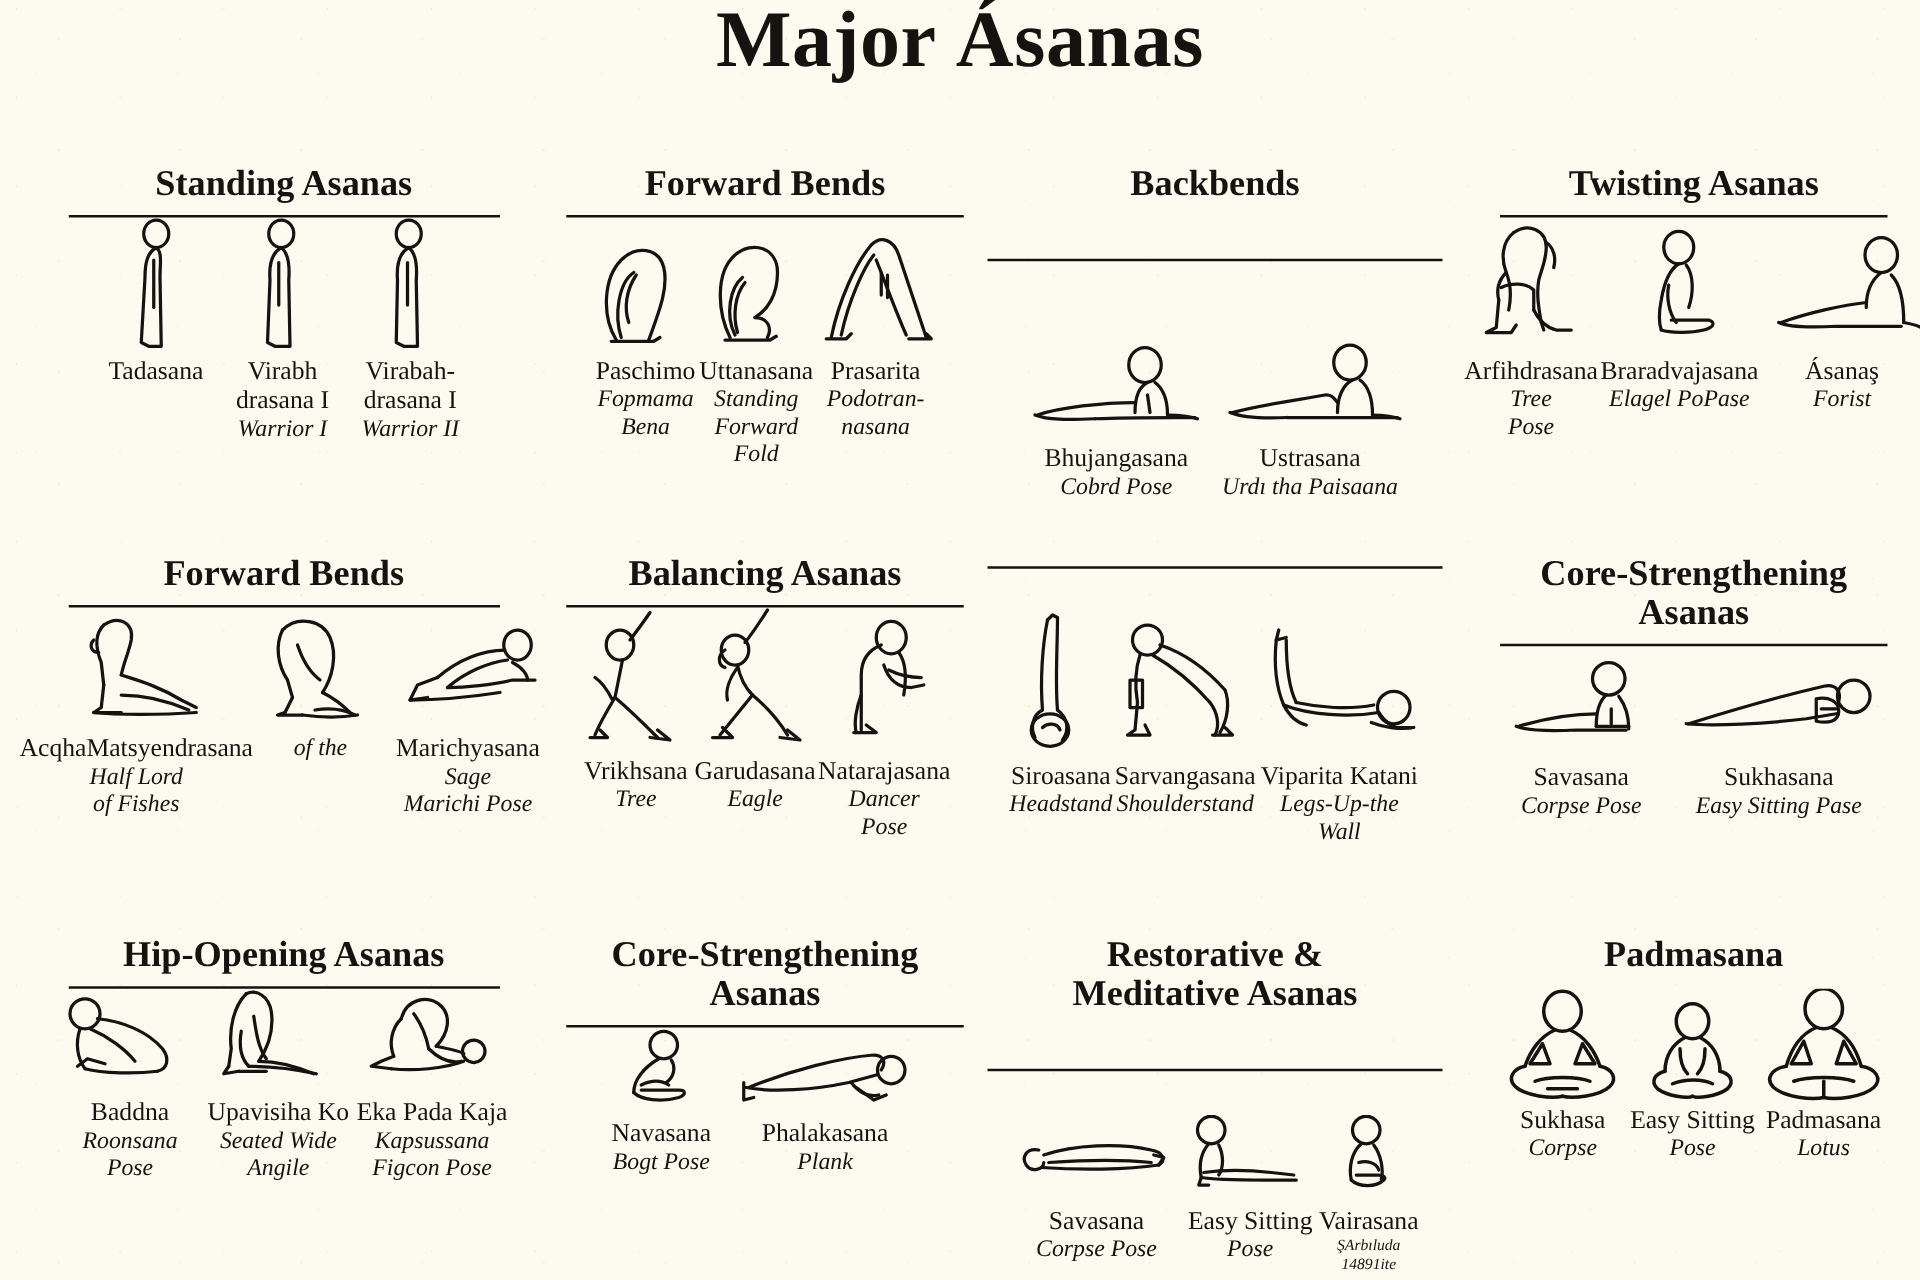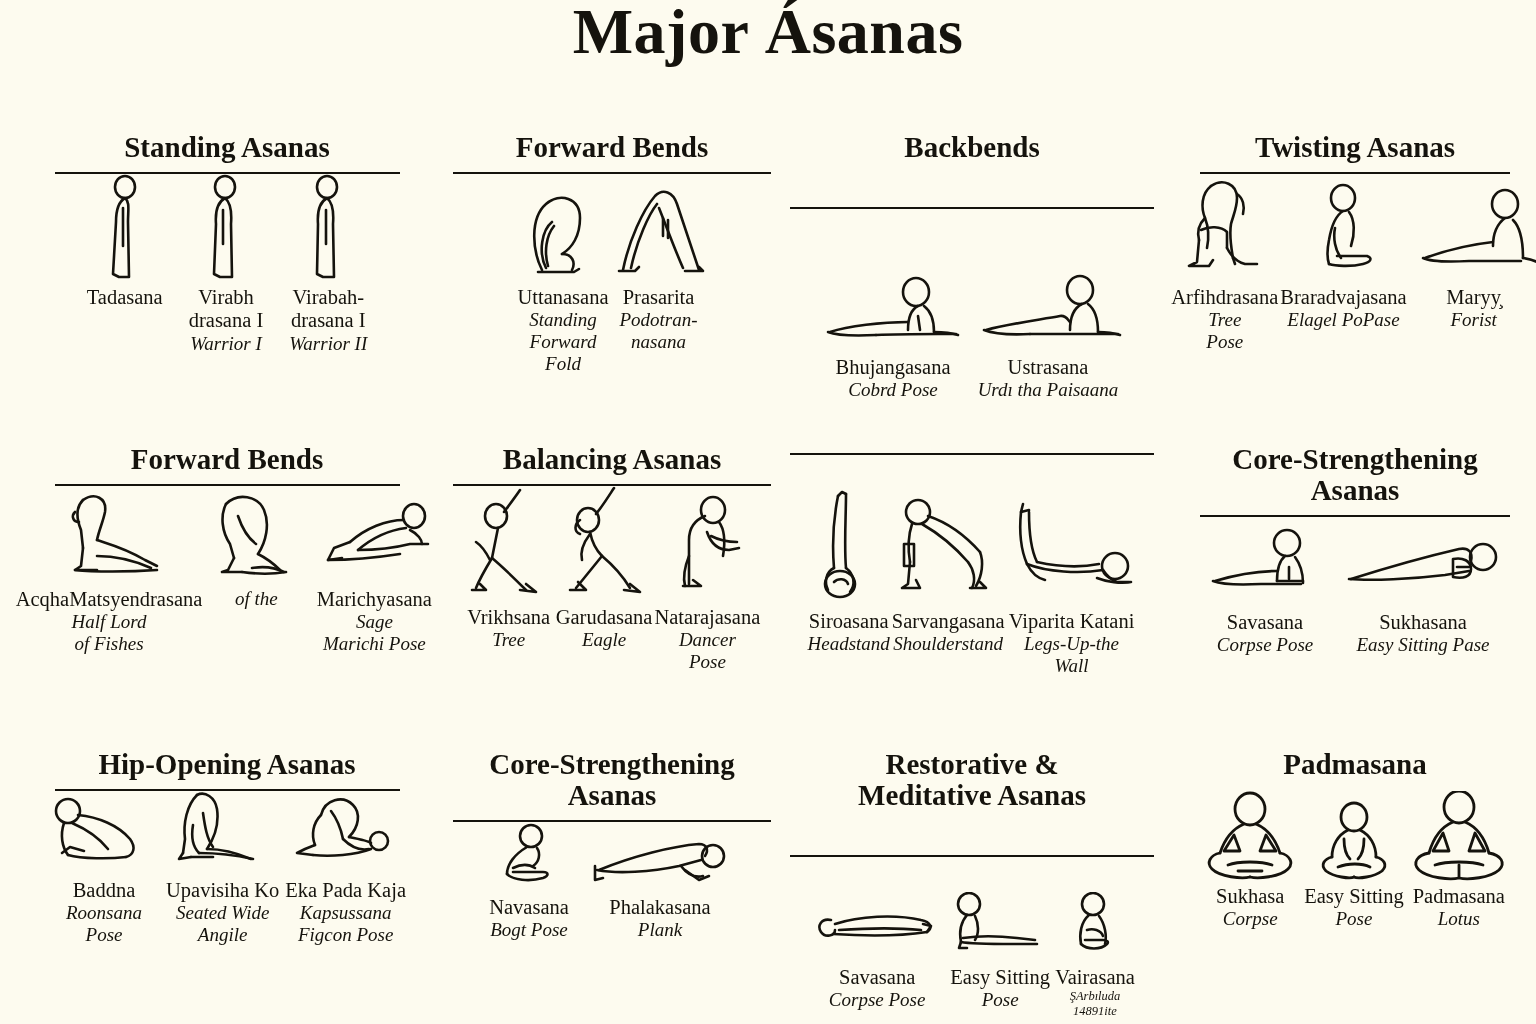--- a/index.html
+++ b/index.html
@@ -187,20 +187,33 @@
           </div>
 
         </div>
       </div>
 
       <div class="section c-b">
         <h2 class="section-head">Forward Bends</h2>
         <div class="head-rule"></div>
         <div class="poses gap-xs">
 
+          <div class="pose">
+            <span class="fig">
+              <svg width="82" height="110" viewBox="0 0 82 110" fill="none" stroke="#15130d" stroke-width="2.6" stroke-linecap="round" stroke-linejoin="round">
+                <path d="M18 98 C6 78 8 48 22 34 C34 22 52 24 56 40 C60 56 52 76 44 98"></path>
+                <path d="M22 96 C16 78 20 52 32 44"></path>
+                <path d="M34 46 C26 58 24 72 28 84"></path>
+                <path d="M14 99 L48 99 L53 96"></path>
+              </svg>
+            </span>
+            <div class="pose-name">Paschimo</div>
+            <div class="pose-sub">Fopmama
+Bena</div>
+          </div>
 
           <div class="pose">
             <span class="fig">
               <svg width="82" height="110" viewBox="0 0 82 110" fill="none" stroke="#15130d" stroke-width="2.6" stroke-linecap="round" stroke-linejoin="round">
                 <path d="M20 96 C10 76 8 44 24 30 C38 18 58 24 58 44 C58 62 50 74 40 80"></path>
                 <path d="M24 94 C16 78 20 56 30 48"></path>
                 <path d="M32 52 C24 62 22 78 26 92"></path>
                 <path d="M40 80 C50 80 54 88 50 96"></path>
                 <path d="M16 98 L52 98 L57 95"></path>
               </svg>
@@ -312,21 +325,21 @@
             <span class="fig">
               <svg width="130" height="110" viewBox="0 0 130 110" fill="none" stroke="#15130d" stroke-width="2.6" stroke-linecap="round" stroke-linejoin="round">
                 <ellipse cx="96" cy="30" rx="13" ry="14"></ellipse>
                 <path d="M96 44 C88 50 84 60 84 72"></path>
                 <path d="M104 46 C112 54 114 70 114 84"></path>
                 <path d="M16 84 C38 76 66 70 84 68"></path>
                 <path d="M14 84 C22 88 40 88 60 87 L112 87"></path>
                 <path d="M114 84 C120 85 124 86 128 88"></path>
               </svg>
             </span>
-            <div class="pose-name">Maryу̧</div>
+            <div class="pose-name">Ásanaş</div>
             <div class="pose-sub">Forist</div>
           </div>
 
         </div>
       </div>
     </div>
 
     <div class="band band-2">
 
       <div class="section c-a">

